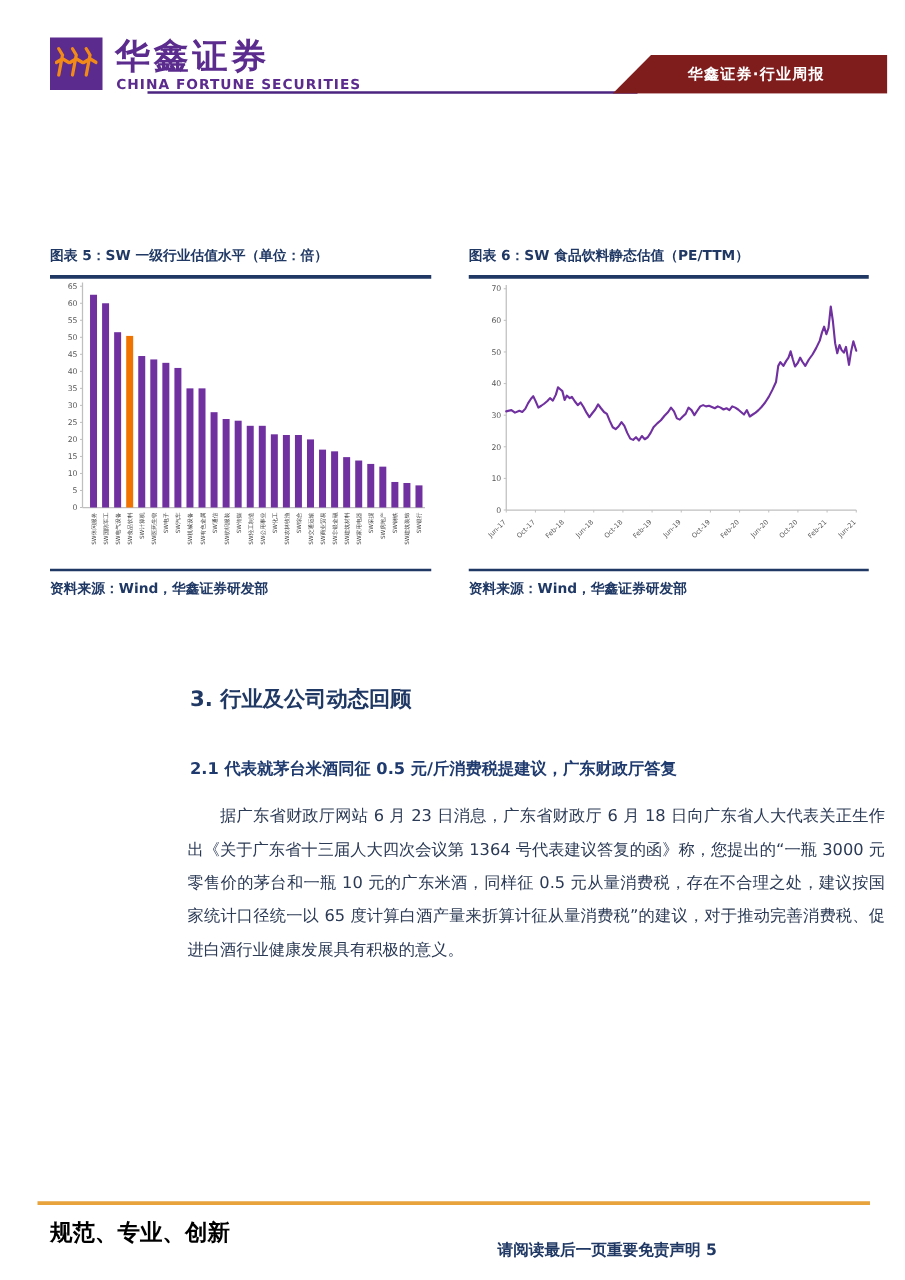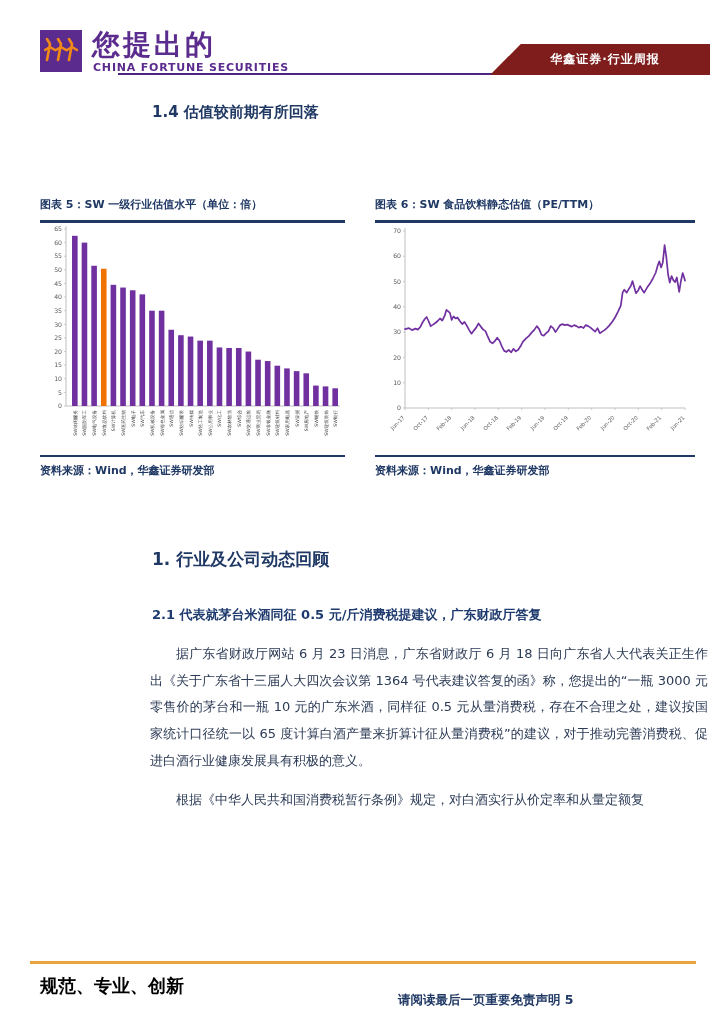--- a/index.html
+++ b/index.html
@@ -45,26 +45,25 @@
 
   <div class="logo-box">
     <svg width="34" height="30" viewBox="0 0 34 30">
       <g stroke="#F28A18" stroke-width="2.6" fill="none" stroke-linecap="round">
         <path d="M3 24 L6 8 M1 14 L6 11 M11 14 L6 11 M6 8 L3 3"></path>
         <path d="M14 24 L17 8 M12 14 L17 11 M22 14 L17 11 M17 8 L14 3"></path>
         <path d="M25 24 L28 8 M23 14 L28 11 M33 14 L28 11 M28 8 L25 3"></path>
       </g>
     </svg>
   </div>
-  <div class="logo-cn">您提出的</div>
+  <div class="logo-cn">华鑫证券</div>
   <div class="logo-en">CHINA FORTUNE SECURITIES</div>
   <div class="header-line"></div>
   <div class="badge">华鑫证券·行业周报</div>
 
-  <div class="h14">1.4 估值较前期有所回落</div>
 
   <div class="fig fig5">
     <div class="fig-caption">图表 5：SW 一级行业估值水平（单位：倍）</div>
     <div class="fig-rule-top"></div>
     <svg id="barchart" viewBox="0 0 305 232">
         <line x1="26" y1="183" x2="300" y2="183" stroke="#BFBFBF" stroke-width="1"></line>
         <line x1="26" y1="3" x2="26" y2="183" stroke="#BFBFBF" stroke-width="1"></line>
         <line x1="24" y1="183" x2="26" y2="183" stroke="#BFBFBF" stroke-width="0.8"></line>
         <text x="22" y="185.2" text-anchor="end" font-size="6.2" fill="#595959">0</text>
         <line x1="24" y1="169.3846153846154" x2="26" y2="169.3846153846154" stroke="#BFBFBF" stroke-width="0.8"></line>
@@ -201,24 +200,23 @@
         <line x1="286.6666666666667" y1="185" x2="286.6666666666667" y2="187" stroke="#BFBFBF" stroke-width="0.8"></line>
         <text x="286.6666666666667" y="195" font-size="5.4" fill="#595959" text-anchor="end" transform="rotate(-45 286.6666666666667 195)">Feb-21</text>
         <line x1="310" y1="185" x2="310" y2="187" stroke="#BFBFBF" stroke-width="0.8"></line>
         <text x="310" y="195" font-size="5.4" fill="#595959" text-anchor="end" transform="rotate(-45 310 195)">Jun-21</text>
         <polyline points="30.0,106.1 34.1,105.1 37.0,107.1 40.5,105.6 42.8,106.6 45.2,104.1 47.5,99.5 49.8,96.0 51.6,94.0 53.3,97.5 55.7,103.1 58.0,101.6 60.3,100.0 62.7,98.0 65.0,95.5 67.3,97.5 69.7,92.7 71.4,86.9 73.2,88.4 74.9,89.9 76.7,97.0 78.4,93.5 80.8,95.5 82.5,94.5 84.8,98.0 87.2,101.1 89.5,99.0 91.8,102.6 94.2,107.1 96.5,110.7 98.8,107.6 101.2,104.6 103.5,100.5 105.8,103.6 108.2,106.6 110.5,108.1 112.8,113.7 115.2,118.8 117.5,120.3 119.8,118.2 122.2,114.7 124.5,117.7 126.8,123.3 129.2,127.9 131.5,128.9 133.8,126.8 136.2,129.4 138.5,125.8 140.8,128.4 143.2,126.8 145.5,123.3 147.8,118.8 150.8,115.7 153.7,113.2 156.6,109.6 159.5,106.6 161.8,103.1 164.2,106.1 166.5,111.7 168.8,112.7 171.2,110.2 173.5,108.1 175.8,103.1 178.2,105.1 180.5,109.1 182.8,105.6 185.2,102.1 187.5,101.1 189.8,102.1 192.2,101.6 194.5,102.6 196.8,103.6 199.2,102.1 201.5,103.1 203.8,104.6 206.2,103.6 208.5,105.1 210.8,102.1 213.2,103.1 215.5,104.6 217.8,106.6 220.2,108.6 222.5,105.1 224.8,110.2 227.2,108.6 229.5,107.1 231.8,105.1 234.2,102.6 237.1,99.0 240.0,94.5 242.9,88.9 245.8,82.6 247.6,69.7 249.3,66.7 251.7,69.7 254.0,65.7 255.8,63.1 257.5,58.1 259.3,64.6 261.0,70.2 263.3,67.2 265.1,63.1 266.8,66.2 269.2,69.7 272.1,64.6 275.0,60.6 277.9,55.5 280.8,49.5 282.6,42.9 284.3,38.3 286.1,44.4 287.8,39.4 289.6,22.2 291.3,33.8 293.1,51.5 294.8,59.6 296.6,53.0 298.3,57.1 300.1,59.1 301.8,54.5 304.2,68.9 305.9,58.1 307.7,50.0 310.0,57.6" fill="none" stroke="#7030A0" stroke-width="1.7" stroke-linejoin="round" stroke-linecap="round"></polyline>
       </svg>
     <div class="fig-rule-bottom"></div>
     <div class="fig-source">资料来源：Wind，华鑫证券研发部</div>
   </div>
 
-  <div class="h2sec">1. 行业及公司动态回顾</div>
+  <div class="h2sec">3. 行业及公司动态回顾</div>
   <div class="h21">2.1 代表就茅台米酒同征 0.5 元/斤消费税提建议，广东财政厅答复</div>
   <div class="body2">
     <p>据广东省财政厅网站 6 月 23 日消息，广东省财政厅 6 月 18 日向广东省人大代表关正生作出《关于广东省十三届人大四次会议第 1364 号代表建议答复的函》称，您提出的“一瓶 3000 元零售价的茅台和一瓶 10 元的广东米酒，同样征 0.5 元从量消费税，存在不合理之处，建议按国家统计口径统一以 65 度计算白酒产量来折算计征从量消费税”的建议，对于推动完善消费税、促进白酒行业健康发展具有积极的意义。</p>
-    <p>根据《中华人民共和国消费税暂行条例》规定，对白酒实行从价定率和从量定额复</p>
   </div>
 
   <div class="footer-line"></div>
   <div class="footer-left">规范、专业、创新</div>
   <div class="footer-right">请阅读最后一页重要免责声明 5</div>
 
 </div>
 
 </body></html>

